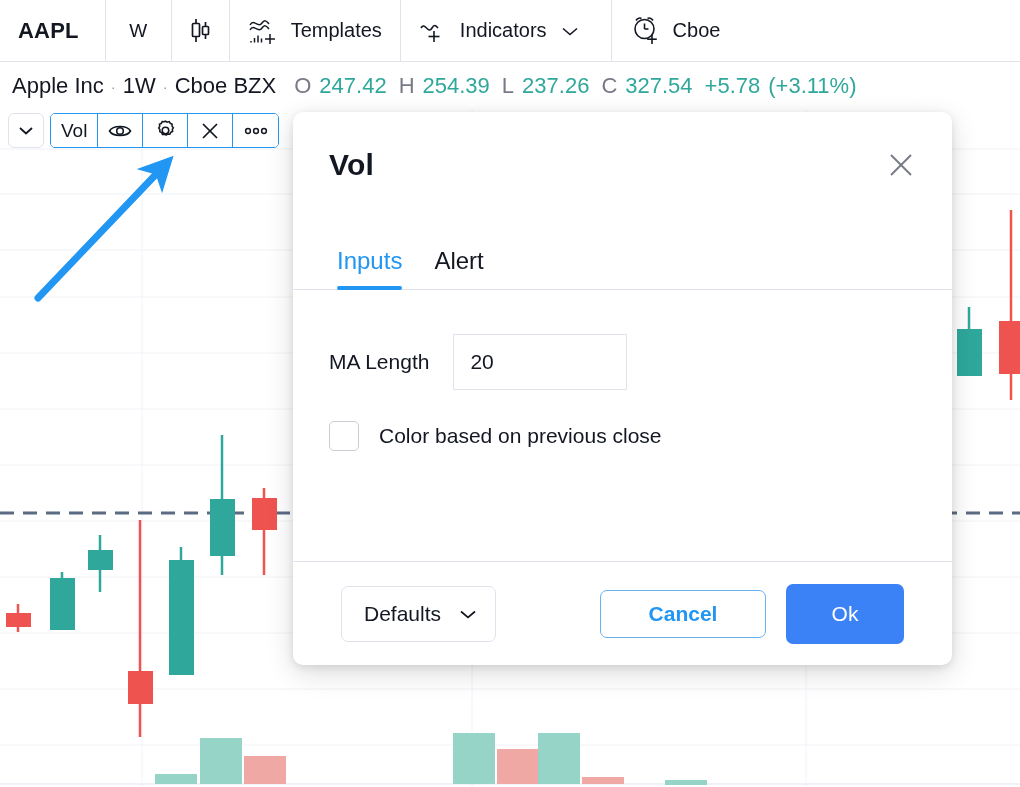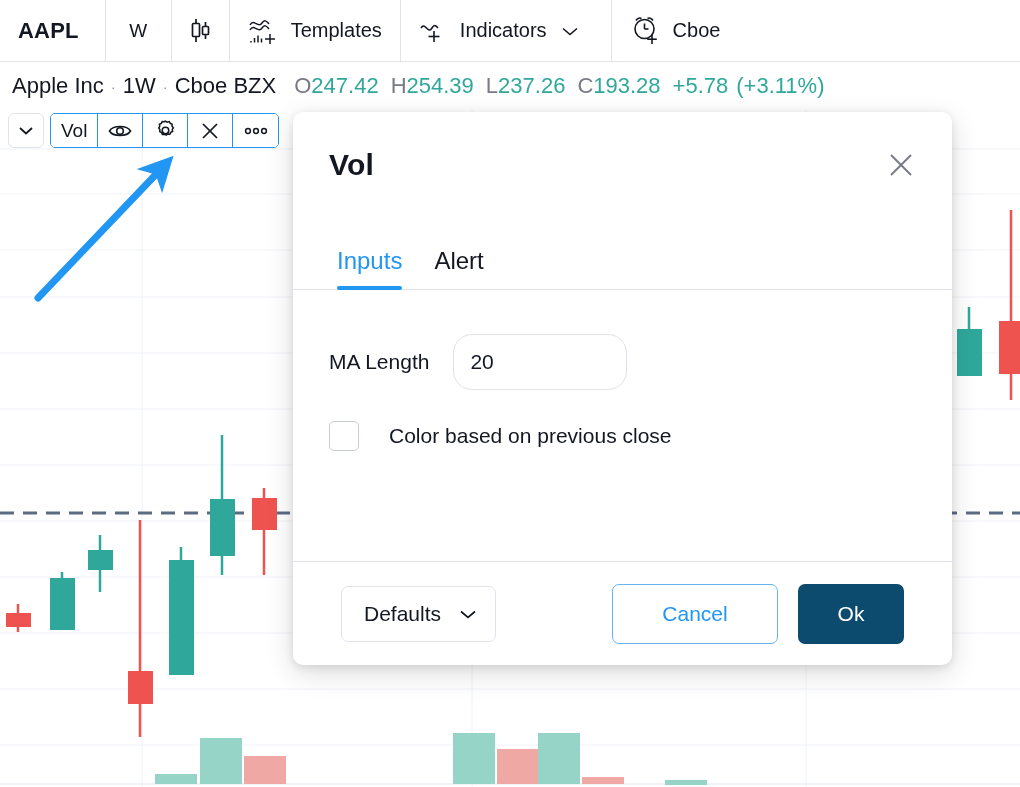--- a/index.html
+++ b/index.html
@@ -38,21 +38,21 @@
   #infoline {
     position:absolute; left:0; top:62px; width:1020px; height:48px;
     display:flex; align-items:center; padding-left:12px;
     font-size:22px; white-space:nowrap;
   }
   #infoline .name { font-weight:400; color:#131722; }
   #infoline .dot { color:#9598a1; margin:0 7px; font-size:15px; }
   #infoline .meta { font-weight:400; color:#131722; }
   #infoline .ohlc { margin-left:18px; }
   #infoline .lbl { color:#787b86; }
-  #infoline .up { color:#2fa89b; }
+  #infoline .up { color:#2fa89b;margin-left:8px; }
   #infoline .chg { color:#2fa89b; margin-left:12px; }
   #infoline .sp { display:inline-block; width:12px; }
 
   
   #chart {
     position:absolute; left:0; top:110px; width:1020px; height:677px;
     background:#fff; overflow:hidden;
   }
   #chart svg { display:block; }
 
@@ -106,25 +106,25 @@
   }
   .dlg-tab.active { color:#2196f3; }
   .dlg-tab.active::after {
     content:""; position:absolute; left:0; right:0; bottom:-1px; height:4px;
     background:#2196f3; border-radius:2px;
   }
   #dlg-body { flex:1; padding:44px 36px 0 36px; }
   .field-row { display:flex; align-items:center; gap:24px; }
   .field-label { font-size:21px; color:#131722; }
   .field-input {
-    width:174px; height:56px; border:1px solid #e0e3eb; border-radius:19px;
+    width:174px; height:56px; border:1px solid #e0e3eb; border-radius:1px;
     font-size:21px; padding:0 16px; color:#131722; background:#fff;
     font-family:"Liberation Sans", sans-serif; outline:none;
   }
-  .check-row { display:flex; align-items:center; gap:30px; margin-top:31px; }
+  .check-row { display:flex; align-items:center; gap:20px; margin-top:31px; }
   .checkbox {
     width:30px; height:30px; border:1px solid #c8ccd4; border-radius:5px; background:#fff;
     cursor:pointer; flex:none;
   }
   .check-label { font-size:21px; color:#131722; }
   #dlg-foot {
     height:104px; border-top:1px solid #e0e3eb;
     display:flex; align-items:center; justify-content:space-between;
     padding:0 48px;
   }
@@ -132,24 +132,24 @@
     font-family:"Liberation Sans", sans-serif; font-size:21px;
     border-radius:7px; cursor:pointer; display:flex; align-items:center;
     justify-content:center; background:#fff;
   }
   #btn-defaults {
     height:56px; padding:0 18px 0 22px; border:1px solid #e0e3eb;
     gap:18px; color:#131722;
   }
   .foot-right { display:flex; align-items:center; gap:20px; }
   #btn-cancel {
-    height:60px; width:166px; border:1.5px solid #68b2f2; color:#2196f3;
+    height:48px; width:166px; border:1.5px solid #68b2f2; color:#2196f3;font-weight:bold;
   }
   #btn-ok {
-    height:60px; width:106px; border:none; background:#0c4a6e; color:#fff;
+    height:60px; width:118px; border:none; background:#3b82f6; color:#fff;
   }
 </style>
 </head>
 <body>
 
 <div id="toolbar">
 
   <div class="tb-cell tb-symbol">
     <span>AAPL</span>
   </div>
@@ -221,21 +221,21 @@
 </div>
 
 <div id="infoline">
   <span class="name">Apple Inc</span>
   <span class="dot">·</span>
   <span class="meta">1W</span>
   <span class="dot">·</span>
   <span class="meta">Cboe BZX</span>
 
   <span class="ohlc">
-    <span class="lbl">O</span><span class="up">247.42</span><span class="sp"></span><span class="lbl">H</span><span class="up">254.39</span><span class="sp"></span><span class="lbl">L</span><span class="up">237.26</span><span class="sp"></span><span class="lbl">C</span><span class="up">193.28</span>
+    <span class="lbl">O</span><span class="up">247.42</span><span class="sp"></span><span class="lbl">H</span><span class="up">254.39</span><span class="sp"></span><span class="lbl">L</span><span class="up">237.26</span><span class="sp"></span><span class="lbl">C</span><span class="up">327.54</span>
   </span>
   <span class="chg">+5.78</span>
   <span class="chg" style="margin-left:8px">(+3.11%)</span>
 </div>
 
 <div id="chart">
   <svg width="1020" height="677" viewBox="0 0 1020 677">
     <g stroke="#eef2f7" stroke-width="1">
       <line x1="0" y1="39" x2="1020" y2="39"></line>
       <line x1="0" y1="84" x2="1020" y2="84"></line>

